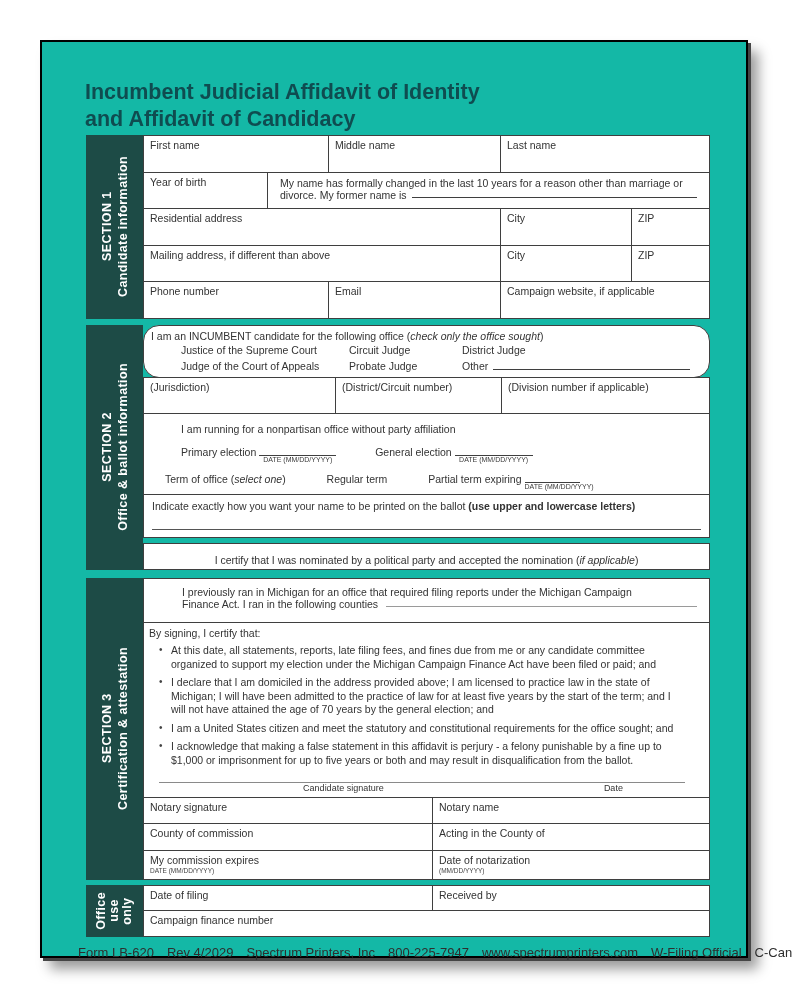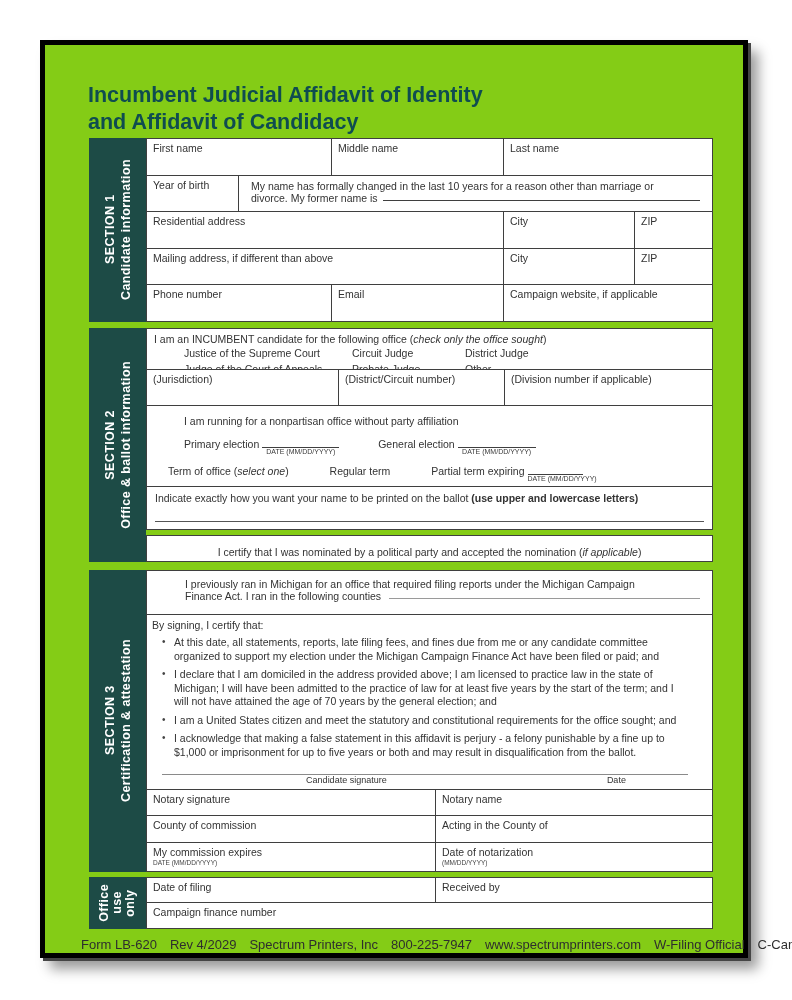--- a/index.html
+++ b/index.html
@@ -1,19 +1,19 @@
 <!DOCTYPE html>
 <html><head>
 <meta charset="utf-8">
 <style>
   * { margin:0; padding:0; box-sizing:border-box; }
   html,body { width:792px; height:1000px; background:#ffffff; font-family:"Liberation Sans", sans-serif; }
   .paper {
     position:absolute; left:40px; top:40px; width:708px; height:918px;
-    background:#84cc16; border:5px solid #000000;
+    background:#14b8a6; border:2px solid #000000;
     box-shadow: 3px 3px 0 #454545, 10px 11px 12px rgba(0,0,0,0.40);
   }
   .title { margin:37px 0 0 43px; font-size:21.5px; font-weight:bold; color:#0f4c50; line-height:27px; }
   .form { margin-left:44px; margin-top:2px; width:624px; color:#333; }
 
   .sec { display:flex; }
   .sec.mt6 { margin-top:6px; } .sec.mt8 { margin-top:8px; } .sec.mt5 { margin-top:5px; }
   .side { width:57px; background:#1d4b46; display:flex; align-items:center; justify-content:center; }
   .side-rot { writing-mode:vertical-rl; transform:rotate(180deg); color:#ffffff; font-weight:bold; text-align:center; line-height:16px; }
   .side-rot div { font-size:12.5px; letter-spacing:0.4px; white-space:nowrap; }
@@ -74,21 +74,21 @@
           <div>Candidate information</div>
         </div>
       </div>
       <div class="secbody">
         <div class="bx first cells h38">
           <div class="cell" style="width:185px;">First name</div>
           <div class="cell" style="width:172px;">Middle name</div>
           <div class="cell last">Last name</div>
         </div>
         <div class="bx cells h38">
-          <div class="cell" style="width:92px;">Year of birth</div>
+          <div class="cell" style="width:124px;">Year of birth</div>
           <div class="cell last" style="padding-left:12px; padding-top:4px;">
             <div>My name has formally changed in the last 10 years for a reason other than marriage or</div>
             <div class="nameline">
               <span>divorce.  My former name is</span>
               <span class="growline"></span>
             </div>
           </div>
         </div>
         <div class="bx cells h38">
           <div class="cell" style="width:357px;">Residential address</div>
@@ -109,21 +109,21 @@
     </div>
 
     <div class="sec mt6">
       <div class="side">
         <div class="side-rot">
           <div>SECTION 2</div>
           <div>Office &amp; ballot information</div>
         </div>
       </div>
       <div class="secbody">
-        <div class="bx first" style="height:42px; padding:4px 7px 0 7px;">
+        <div class="bx first" style="height:53px; padding:4px 7px 0 7px;border-radius:16px;">
           <div class="fs10">
             <span>I am an INCUMBENT candidate for the following office (</span><span class="it">check only the office sought</span><span>)</span>
           </div>
           <div class="optrow">
             <div class="opt1">Justice of the Supreme Court</div>
             <div class="opt2">Circuit Judge</div>
             <div class="opt3">District Judge</div>
           </div>
           <div class="optrow">
             <div class="opt1">Judge of the Court of Appeals</div>

